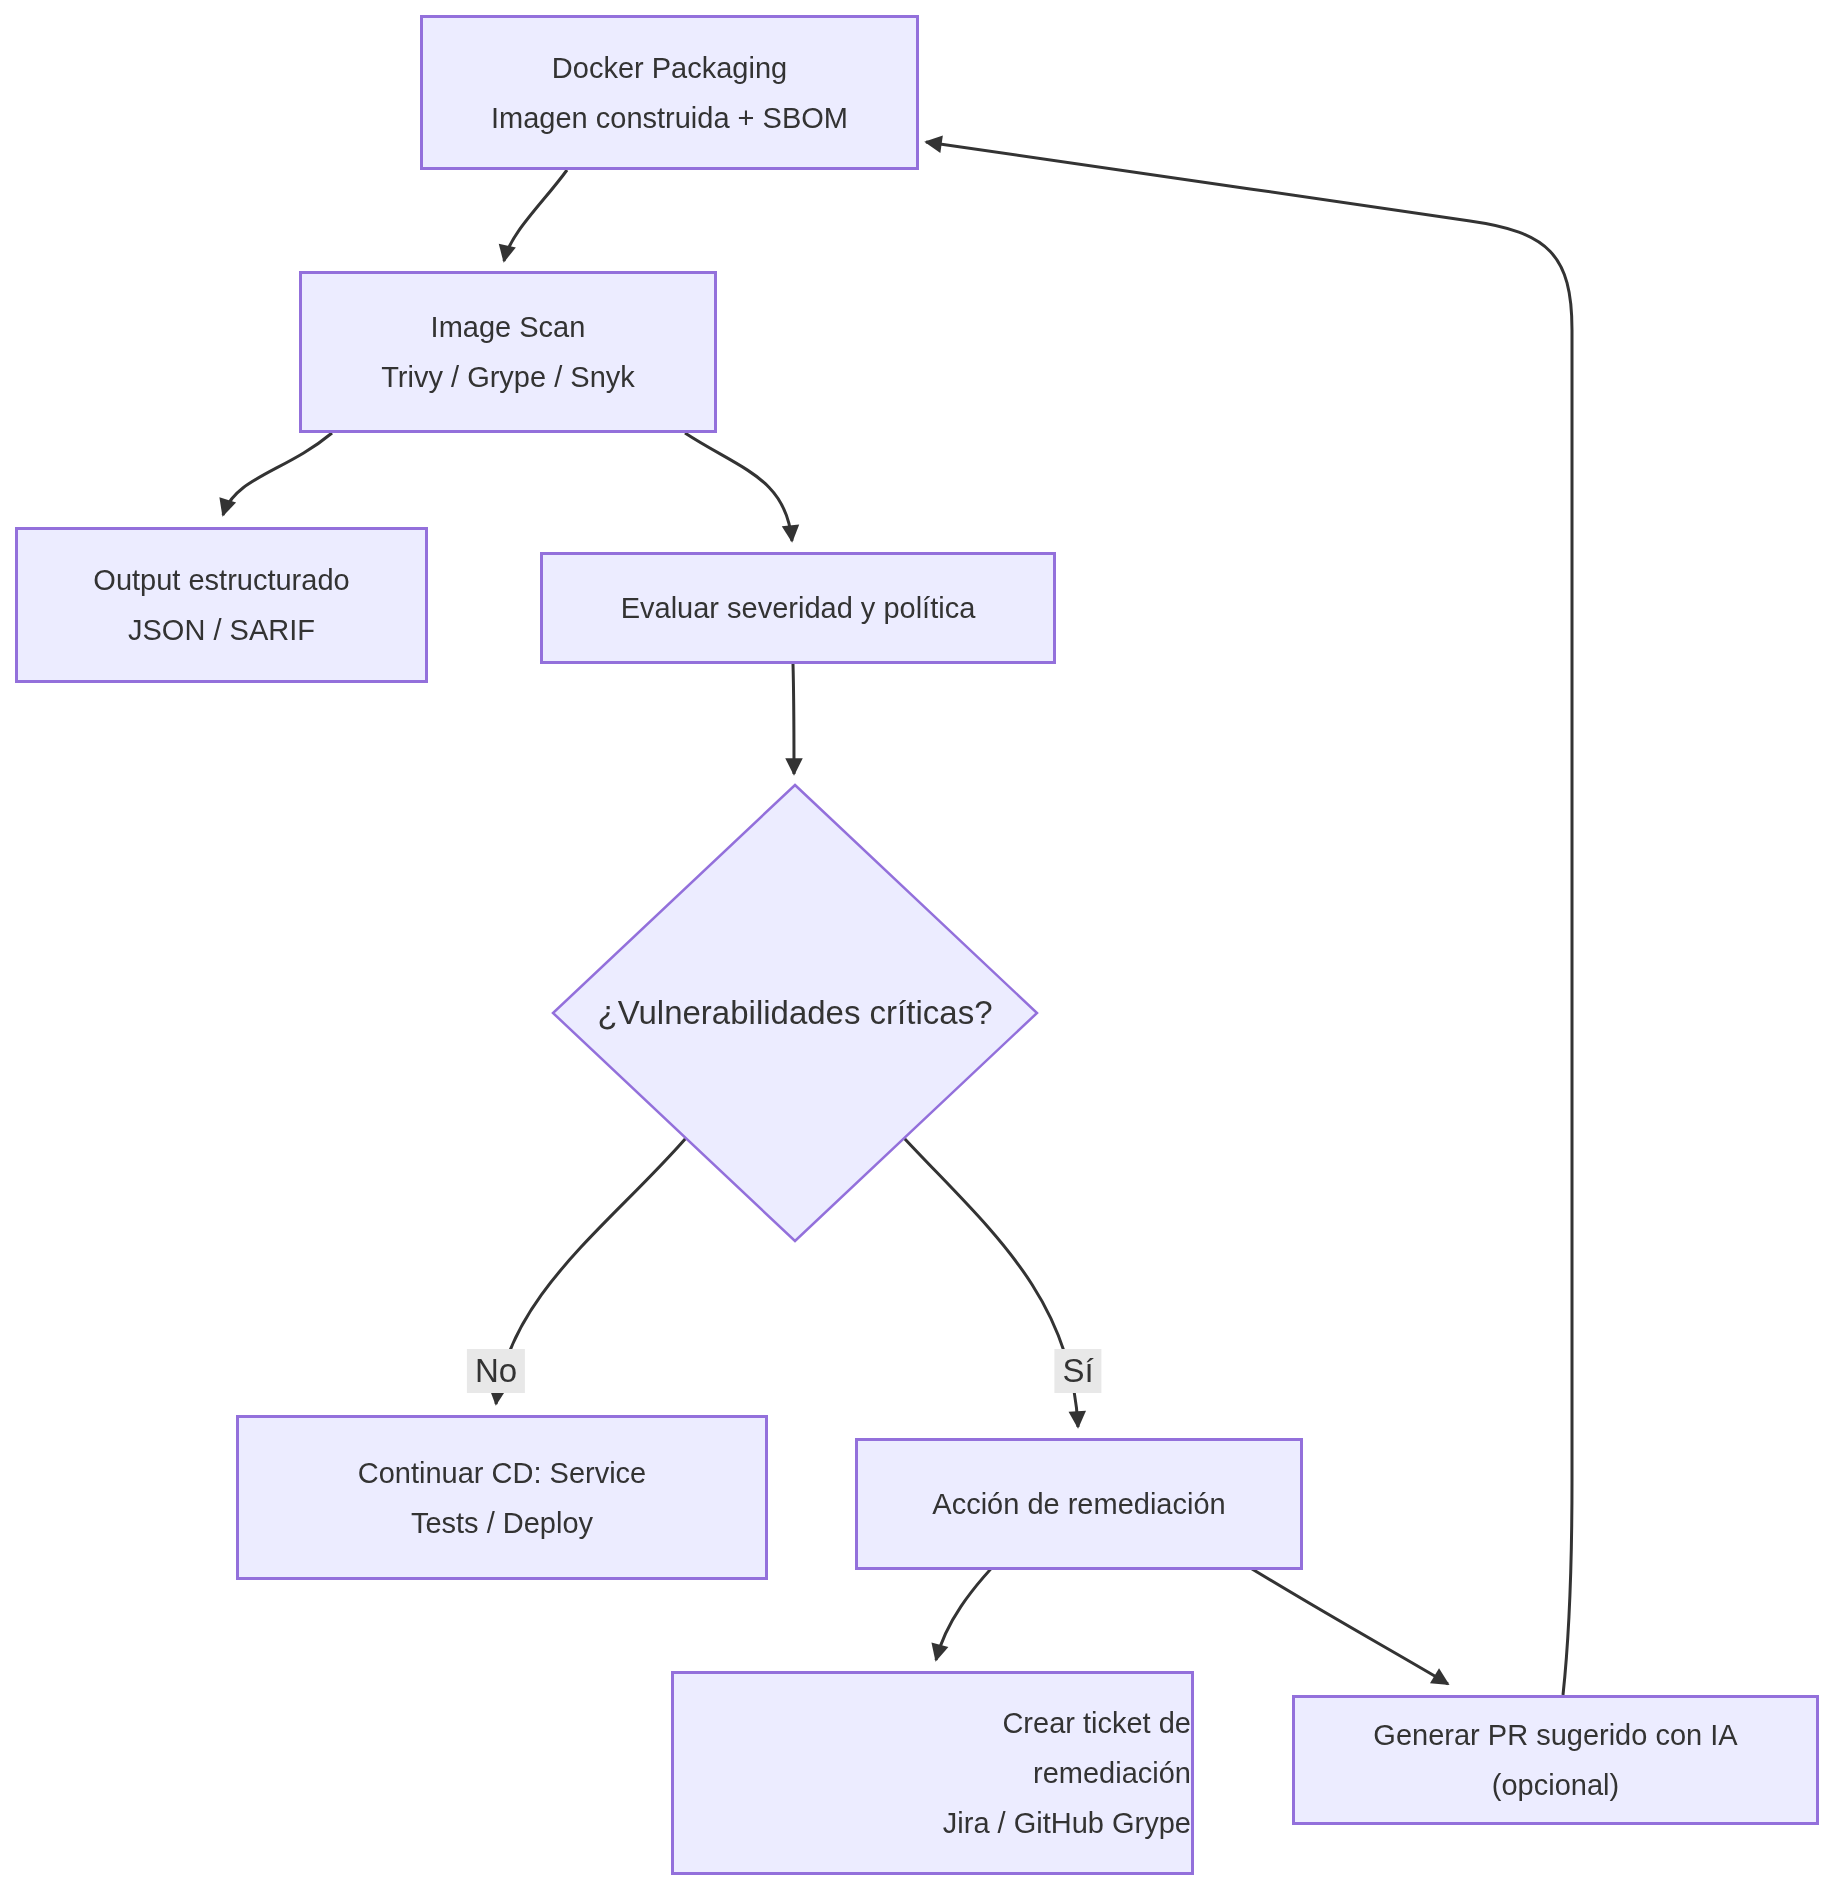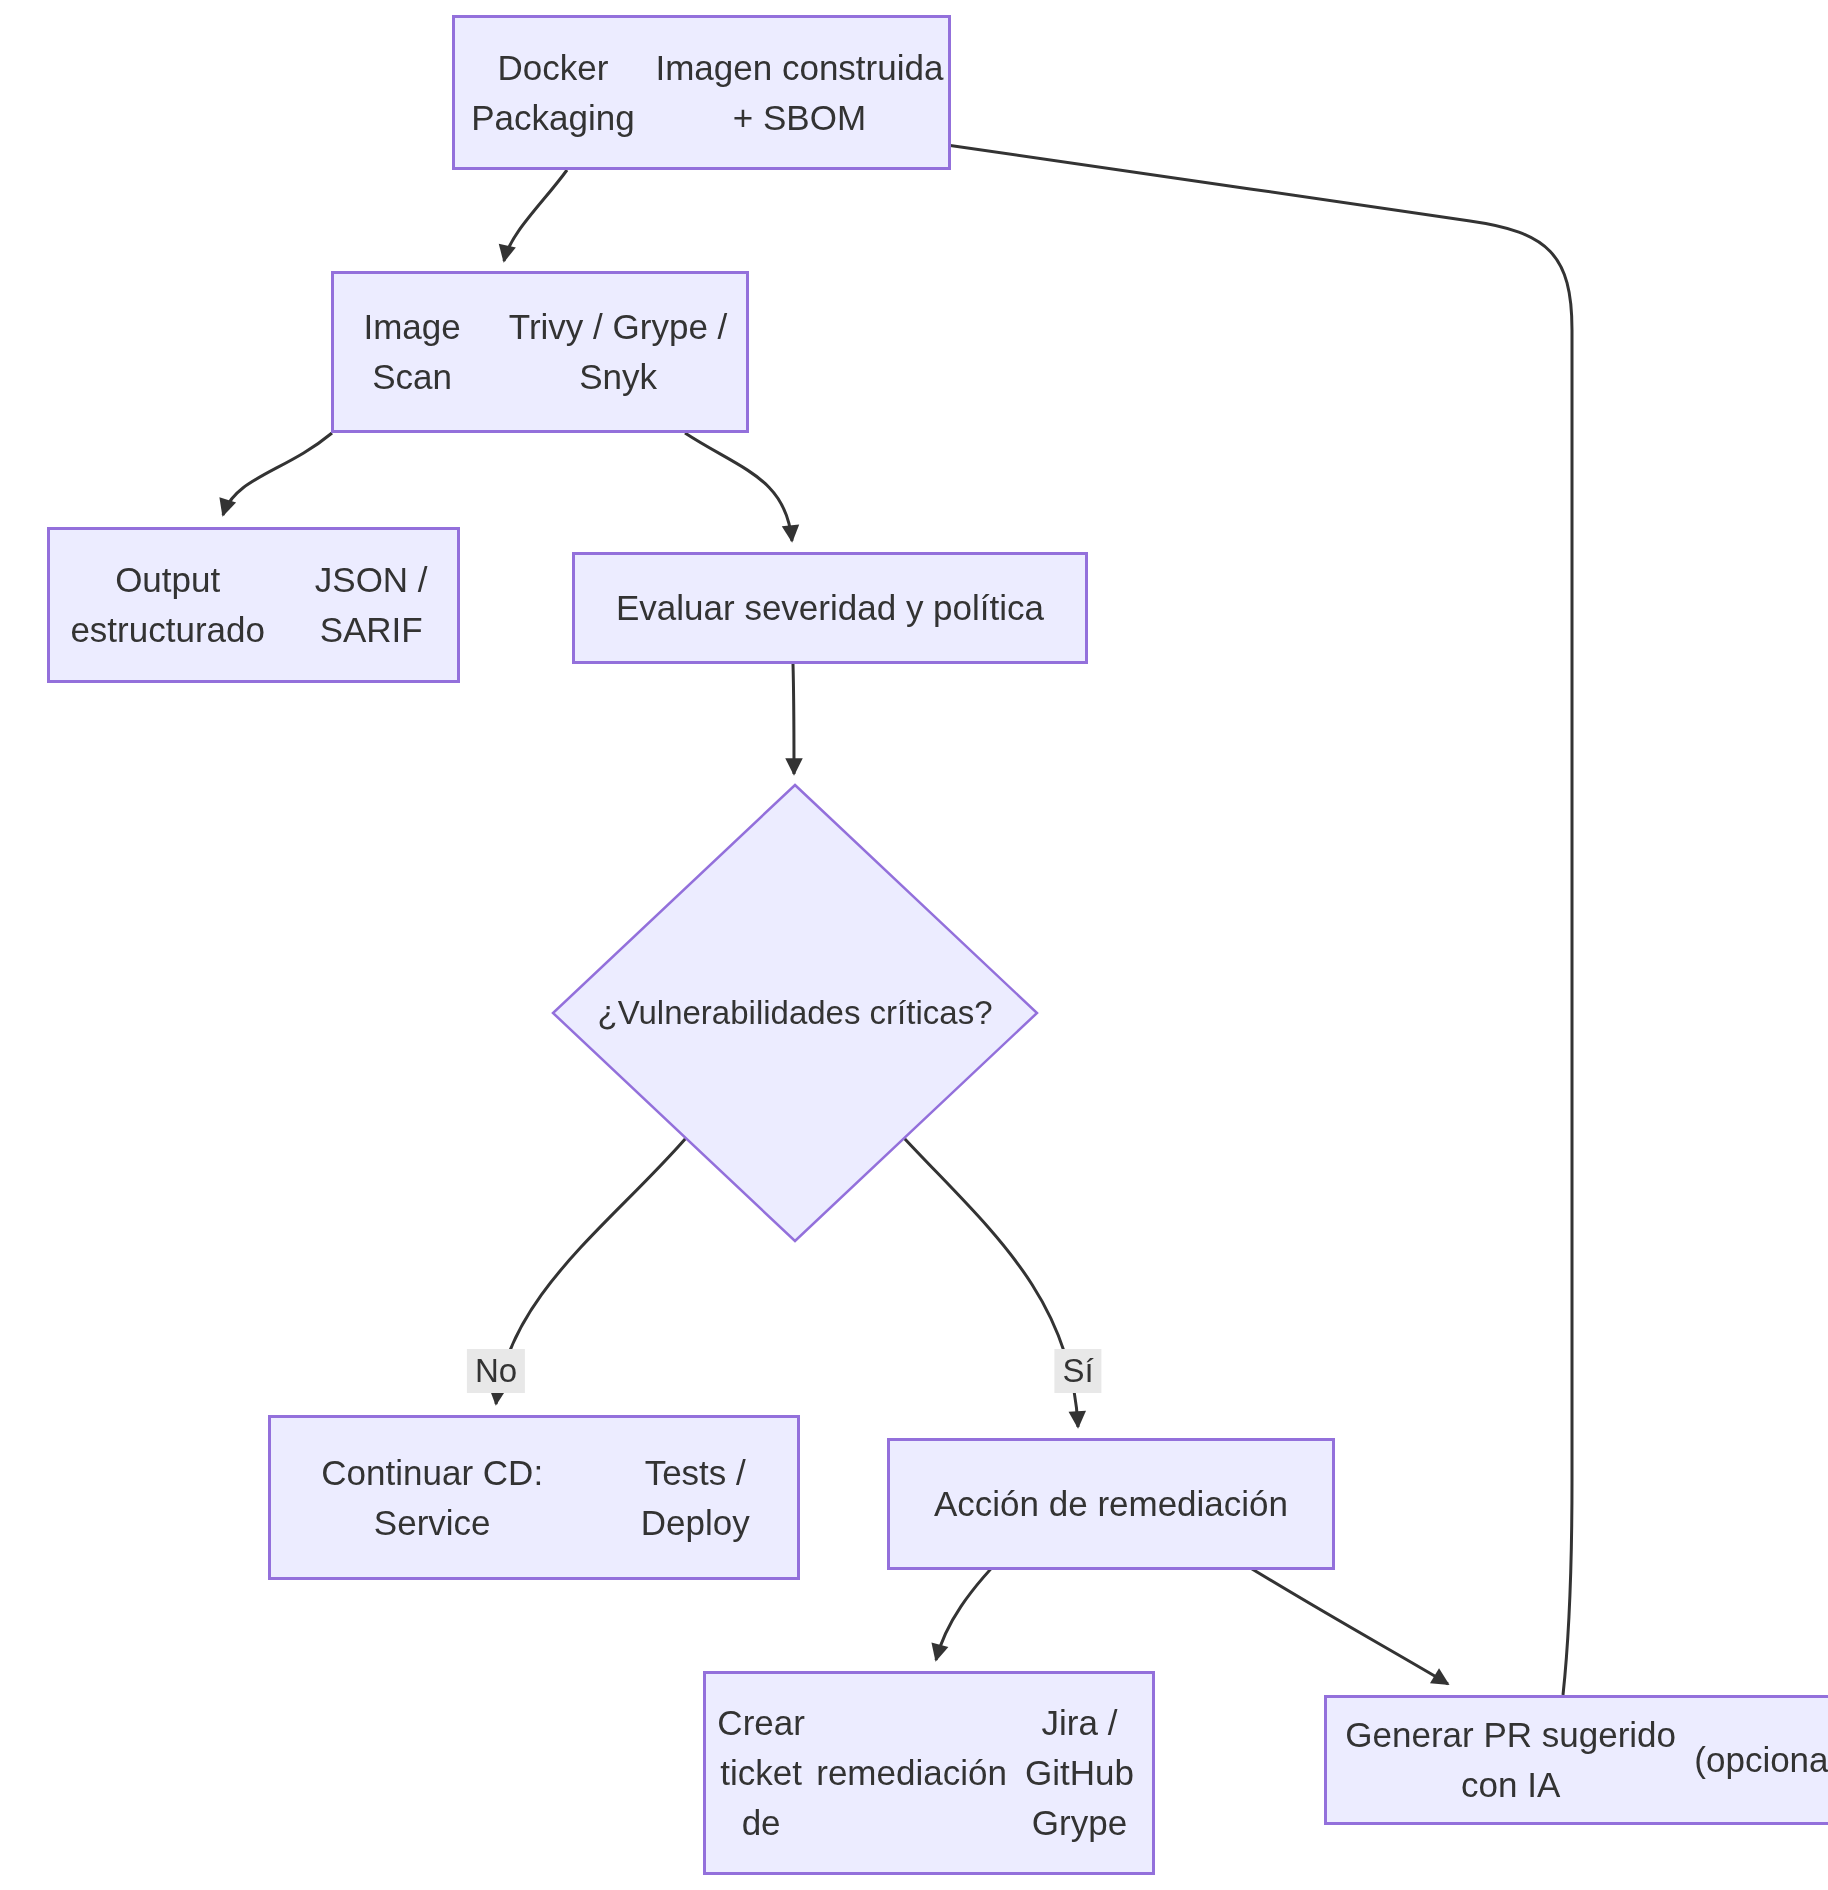--- a/index.html
+++ b/index.html
@@ -34,28 +34,27 @@
     fill: var(--node-fill, #ececff);
     stroke: var(--node-border, #9370db);
     stroke-width: 2.5;
   }
   .node {
     position: absolute;
     box-sizing: border-box;
     background: var(--node-fill, #ececff);
     border: 3px solid var(--node-border, #9370db);
     color: var(--text-color, #333333);
-    font-size: 35px;
+    font-size: 29px;
     line-height: 50px;
     display: flex;
-    flex-direction: row;
+    flex-direction: column;
     align-items: center;
     justify-content: center;
     text-align: center;
-    margin-left: 32px;
   }
   .diamond-label {
     position: absolute;
     color: var(--text-color, #333333);
     font-size: 33px;
     line-height: 50px;
     text-align: center;
     transform: translate(-50%, -50%);
     white-space: nowrap;
   }
@@ -123,21 +122,21 @@
 
   <div class="node" style="left:236px; top:1415px; width:532px; height:165px;">
     <span>Continuar CD: Service</span>
     <span>Tests / Deploy</span>
   </div>
 
   <div class="node" style="left:855px; top:1438px; width:448px; height:132px;">
     <span>Acción de remediación</span>
   </div>
 
-  <div class="node" style="left:671px; top:1671px; width:452px; height:204px;">
+  <div class="node" style="left:671px; top:1671px; width:523px; height:204px;align-items:flex-end;">
     <span>Crear ticket de</span>
     <span>remediación</span>
     <span>Jira / GitHub Grype</span>
   </div>
 
   <div class="node" style="left:1292px; top:1695px; width:527px; height:130px;">
     <span>Generar PR sugerido con IA</span>
     <span>(opcional)</span>
   </div>
 

